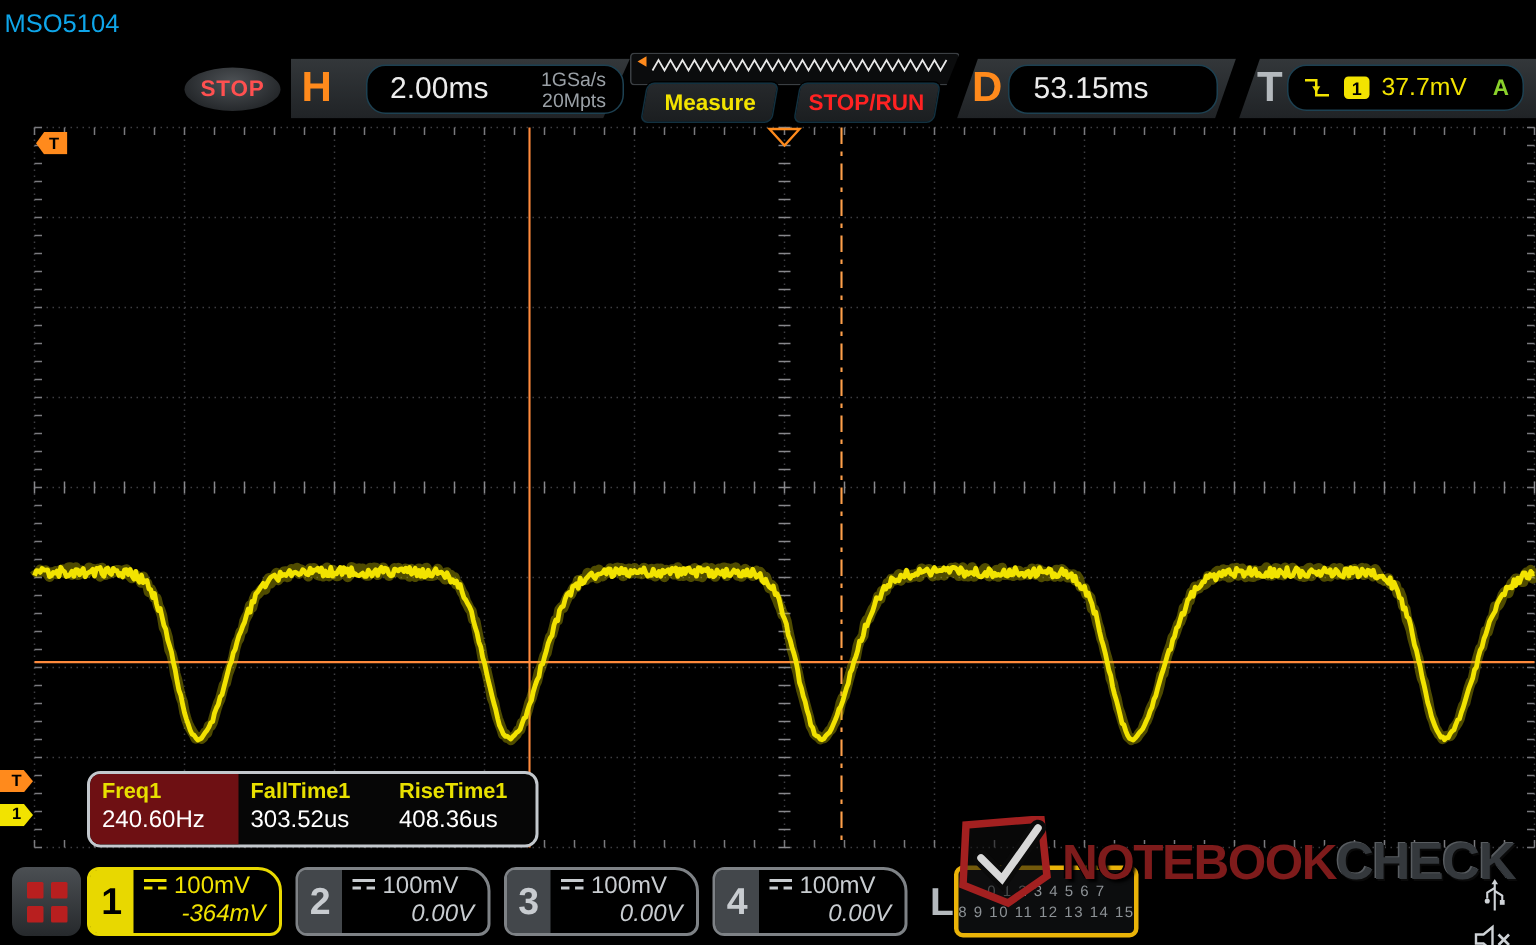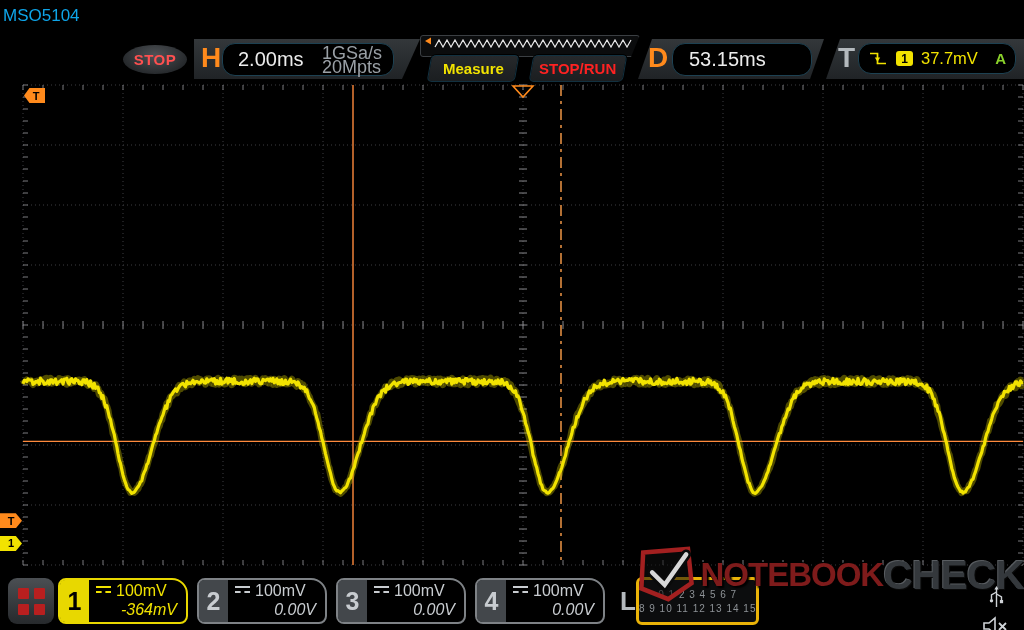--- a/index.html
+++ b/index.html
@@ -20,23 +20,23 @@
   .panel{background:linear-gradient(#33373a,#202326);}
   #h-panel{left:194px;top:39px;width:226px;height:40px;
            clip-path:polygon(0 0,100% 0,calc(100% - 18px) 100%,0 100%);}
   #d-panel{left:638px;top:39px;width:186px;height:40px;
            clip-path:polygon(14px 0,100% 0,calc(100% - 14px) 100%,0 100%);}
   #t-panel{left:826px;top:39px;width:198px;height:40px;
            clip-path:polygon(14px 0,100% 0,100% 100%,0 100%);}
   .panel-letter{position:absolute;top:3px;font-weight:bold;font-size:28px;}
   .inner-box{position:absolute;background:#000;border:1px solid #1d4152;border-radius:13px;
              display:flex;align-items:center;}
-  #h-inner{left:222px;top:43px;width:170px;height:31px;gap:12px;}
+  #h-inner{left:244px;top:43px;width:170px;height:31px;gap:12px;}
   #h-inner .tb{color:#ececec;font-size:20px;padding-left:15px;}
-  #h-inner .sr{margin-left:auto;text-align:left;color:#9aa0a6;font-size:18px;
+  #h-inner .sr{margin-left:auto;text-align:right;color:#9aa0a6;font-size:13px;
                line-height:14px;padding-right:11px;}
   #d-inner{left:672px;top:43px;width:138px;height:31px;}
   #d-inner .tb{color:#ececec;font-size:20px;padding-left:16px;}
   #t-inner{left:858px;top:43px;width:158px;height:31px;gap:8px;padding:0 9px;box-sizing:border-box;}
   #trig-badge{width:17px;height:15px;background:#f2e300;border-radius:3px;color:#000;
               font-size:12px;font-weight:bold;display:flex;align-items:center;justify-content:center;}
   #trig-level{color:#f2e300;font-size:16.5px;}
   #trig-mode{color:#8ad12b;font-size:15px;font-weight:bold;margin-left:auto;}
 
   .tool-btn{position:absolute;height:25px;background:linear-gradient(#26292c,#1b1e20);
@@ -97,21 +97,21 @@
   #l-box div{color:#8d9296;font-size:10px;letter-spacing:1px;white-space:nowrap;}
 
   #sys-icons{right:4px;top:586px;display:flex;align-items:center;gap:8px;z-index:10;flex-direction:column;}
   #clock{color:#cdd1d5;font-size:19px;}
 
   
   #watermark{left:636px;top:544px;width:388px;height:62px;z-index:9;pointer-events:none;
              display:flex;align-items:center;}
   #wm-text1{color:#7e1b1b;font-size:33px;font-weight:700;letter-spacing:-1px;
             text-shadow:2px 2px 2px #000,-1px -1px 0 #000;}
-  #wm-text2{color:#34383c;font-size:41px;font-weight:800;letter-spacing:-1px;
+  #wm-text2{color:#34383c;font-size:35px;font-weight:800;letter-spacing:-1px;
             text-shadow:1px 1px 0 #0a0a0a,-1px -1px 0 #585c60;}
   svg{display:block;}
   #scope{position:absolute;left:0;top:0;z-index:1;}
 </style>
 </head>
 <body>
 
 <div id="screen">
 
   <svg id="scope" width="1024" height="630">
@@ -465,20 +465,34 @@
     </svg>
     <span id="trig-badge">1</span>
     <span id="trig-level">37.7mV</span>
     <span id="trig-mode">A</span>
   </div>
 
   <div class="tag" id="tl-flag">T</div>
   <div class="tag" id="trig-tag" style="top: 513.28px;">T</div>
   <div class="tag" id="ch1-tag" style="top: 535.9px;">1</div>
 
+  <div class="abs" id="measure-box">
+      <div class="meas-col hl">
+        <div class="meas-label">Freq1</div>
+        <div class="meas-value">240.60Hz</div>
+      </div>
+      <div class="meas-col">
+        <div class="meas-label">FallTime1</div>
+        <div class="meas-value">303.52us</div>
+      </div>
+      <div class="meas-col">
+        <div class="meas-label">RiseTime1</div>
+        <div class="meas-value">408.36us</div>
+      </div>
+    </div>
 
   <div class="abs" id="menu-btn">
     <i></i>
       <i></i>
       <i></i>
       <i></i>
   </div>
   <div class="abs" id="channels">
       <div class="chip on">
         <div class="tab">1</div>

